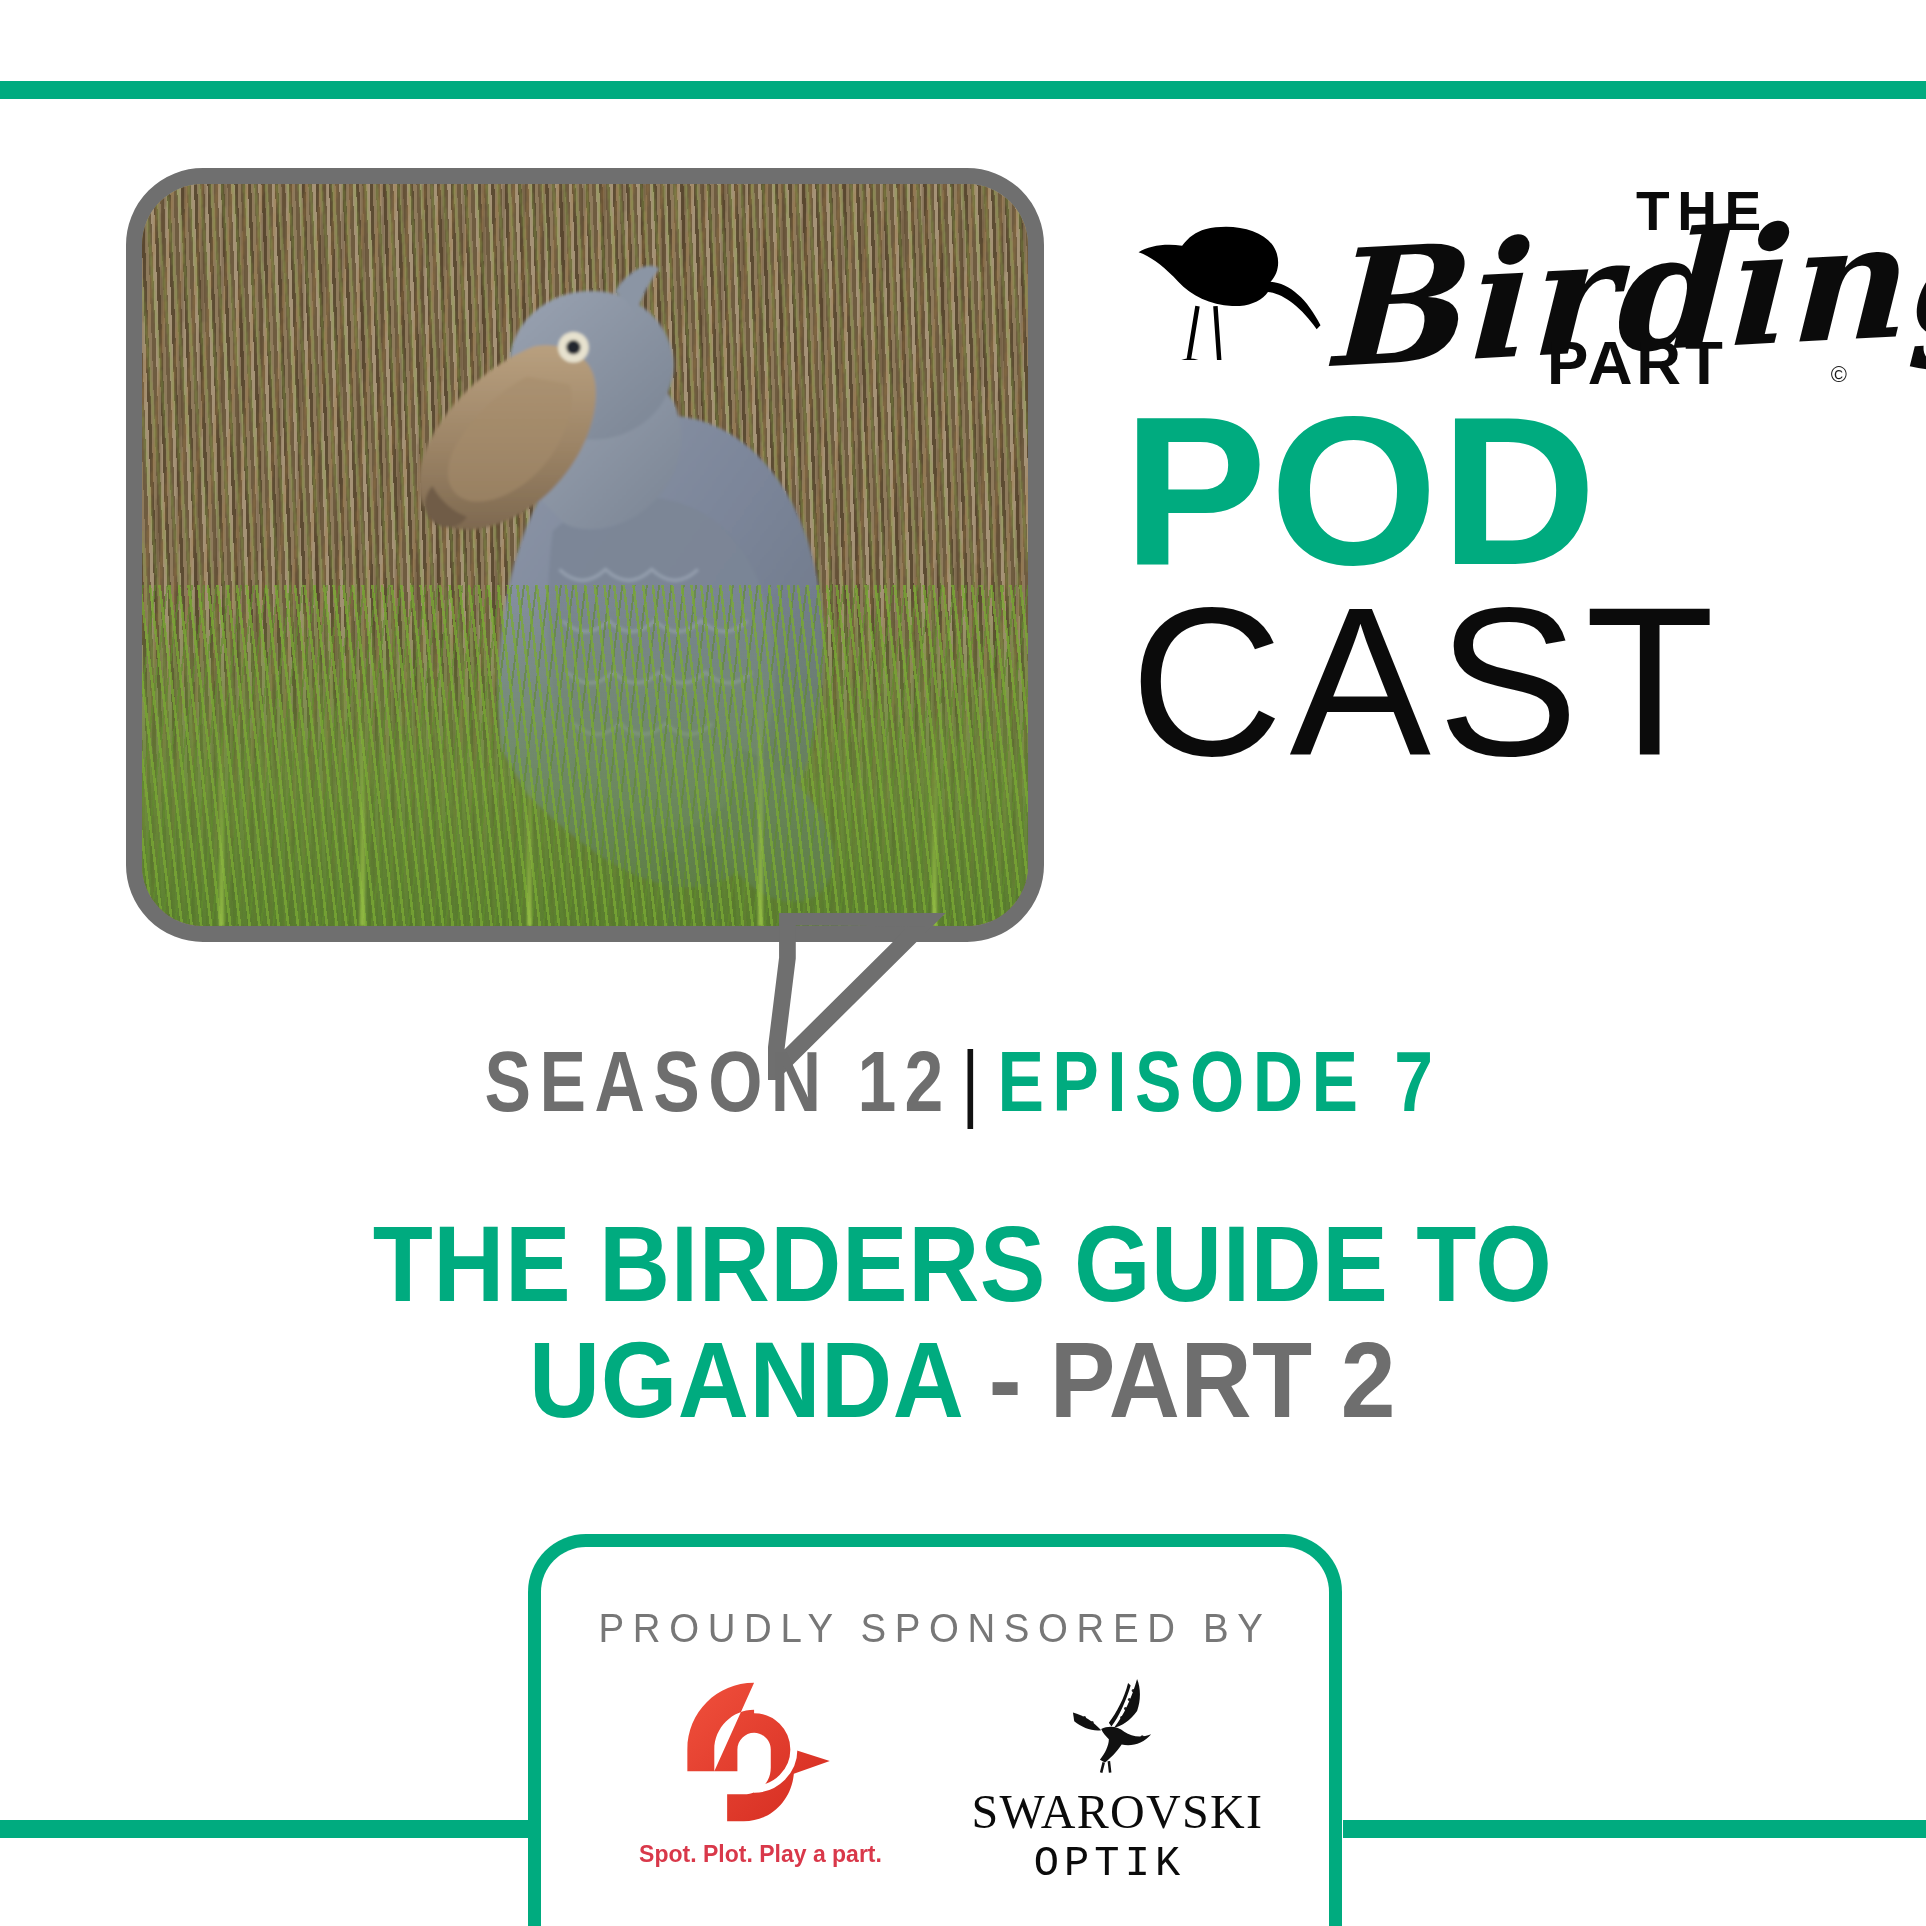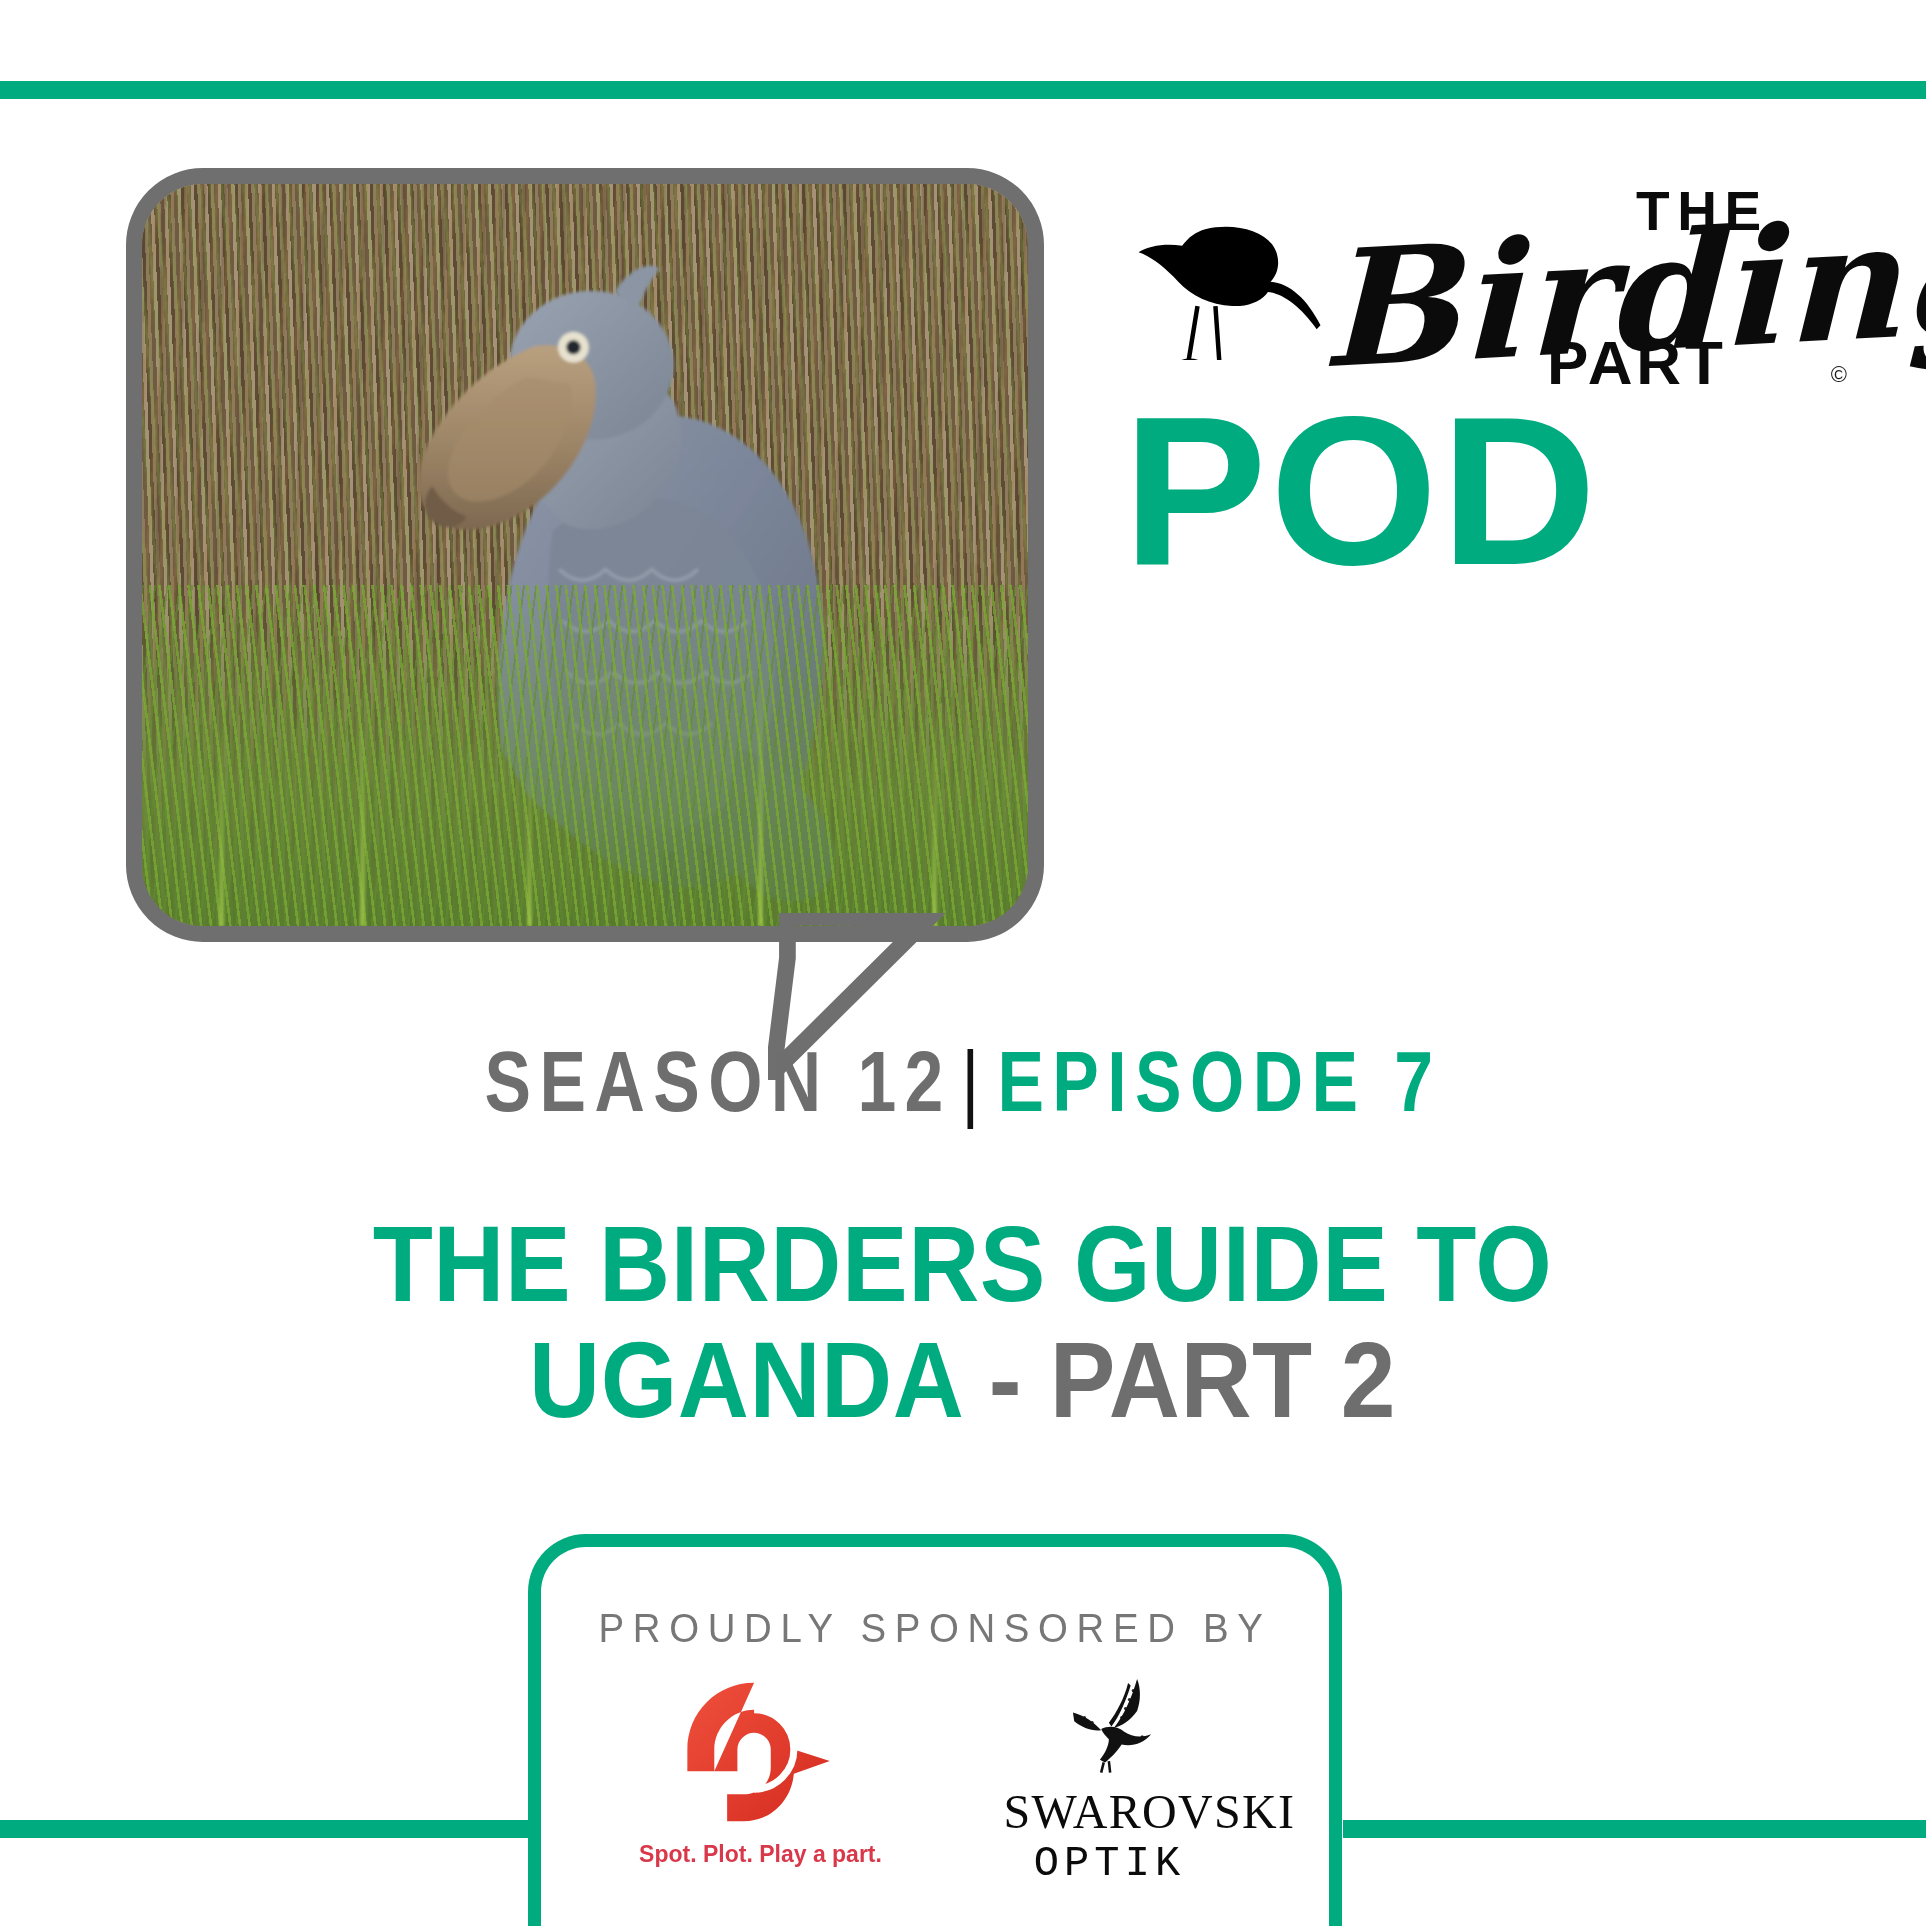--- a/index.html
+++ b/index.html
@@ -94,21 +94,21 @@
   .bl-mark{width:167px;height:154px;margin:0 auto;}
   .bl-word{font-size:48px;font-weight:800;letter-spacing:-1.3px;margin-top:6.4px;}
   .bl-bird{color:#6d7278;}
   .bl-lasser{color:#e8342a;}
   .bl-tag{font-size:23px;color:#d9384a;margin-top:10.3px;font-weight:600;}
 
   
   .sw{width:276px;text-align:center;}
   .sw-mark{width:109px;height:103px;margin:0 auto;}
   .sw-name{font-family:"Liberation Serif",serif;font-size:48px;letter-spacing:1.3px;
-           color:#0b0b0b;margin-top:3.9px;margin-left:32px;}
+           color:#0b0b0b;margin-top:3.9px;}
   .sw-optik{font-size:42px;letter-spacing:5.1px;color:#0b0b0b;font-weight:300;
            margin-top:1.3px;font-family:Liberation Mono, monospace;}
 </style>
 </head>
 <body>
 
 <div class="rule rule-top"></div>
 
 <div class="bubble-wrap">
   <div class="bubble">
@@ -211,20 +211,21 @@
 
     <div class="tbl-words">
       <div class="tbl-the">THE</div>
       <div class="tbl-birding">Birding</div>
       <div class="tbl-life">PART</div>
       <div class="tbl-c">©</div>
     </div>
   </div>
 
   <div class="pod">POD</div>
+  <div class="cast">CAST</div>
 </div>
 
 <div class="seline">
   <span class="se-season">SEASON 12</span><span class="se-bar">|</span><span class="se-ep">EPISODE 7</span>
 </div>
 
 <div class="title">
   <span class="t-green">THE BIRDERS GUIDE TO UGANDA</span>
   <span class="t-gray">- PART 2</span>
 </div>

